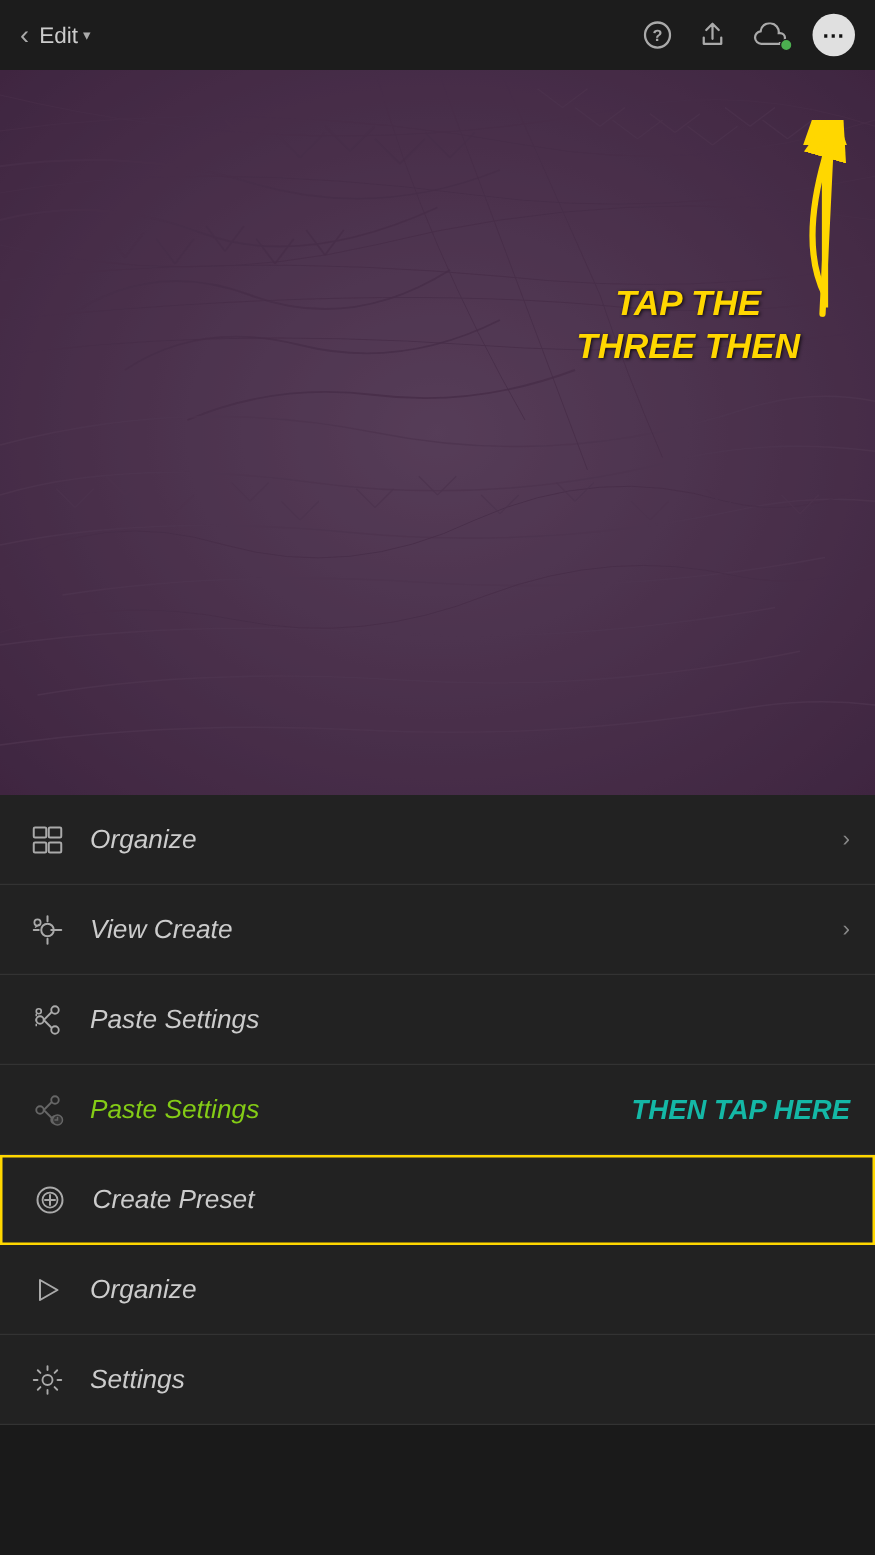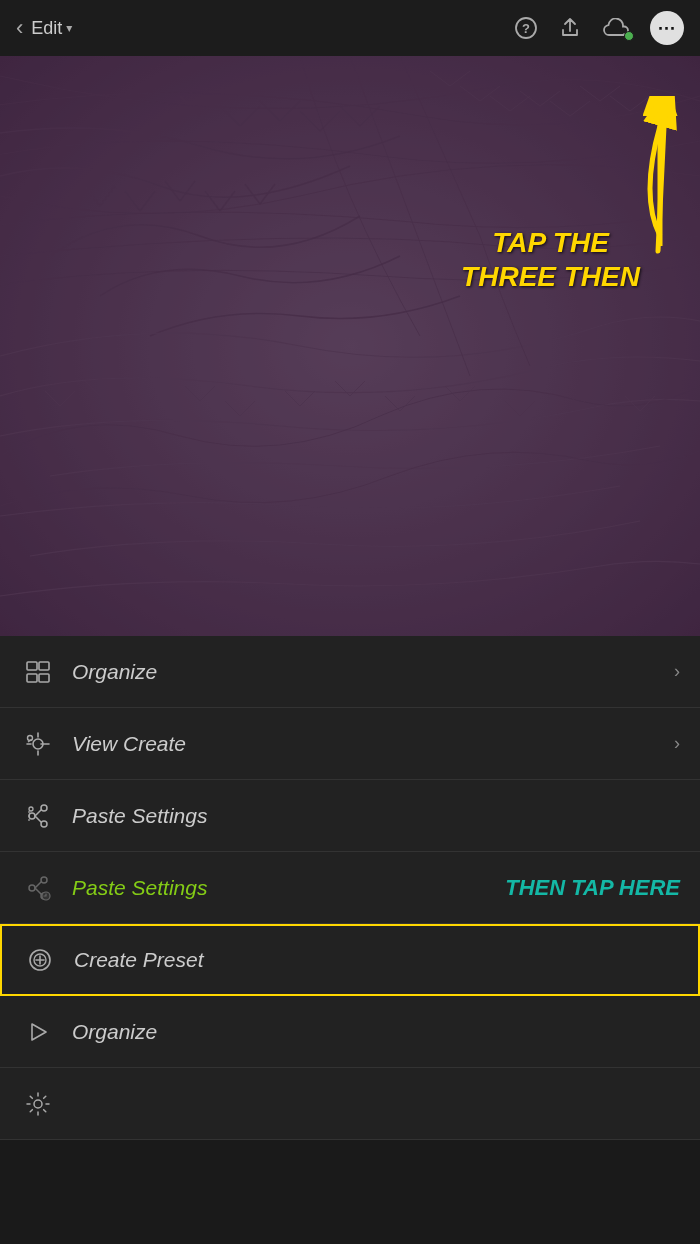--- a/index.html
+++ b/index.html
@@ -409,15 +409,16 @@
     <span class="menu-item-label">Organize</span>
   </div>
 
   <div class="menu-item">
     <div class="menu-item-icon">
       <svg class="menu-icon-svg" viewBox="0 0 28 28" fill="none">
         <circle cx="14" cy="14" r="4" stroke="#aaa" stroke-width="1.5"></circle>
         <path d="M14 3v3M14 22v3M3 14h3M22 14h3M6.22 6.22l2.12 2.12M19.66 19.66l2.12 2.12M6.22 21.78l2.12-2.12M19.66 8.34l2.12-2.12" stroke="#aaa" stroke-width="1.5" stroke-linecap="round"></path>
       </svg>
     </div>
+    <span class="menu-item-label">Settings</span>
   </div>
 
 </div>
 
 </body></html>

